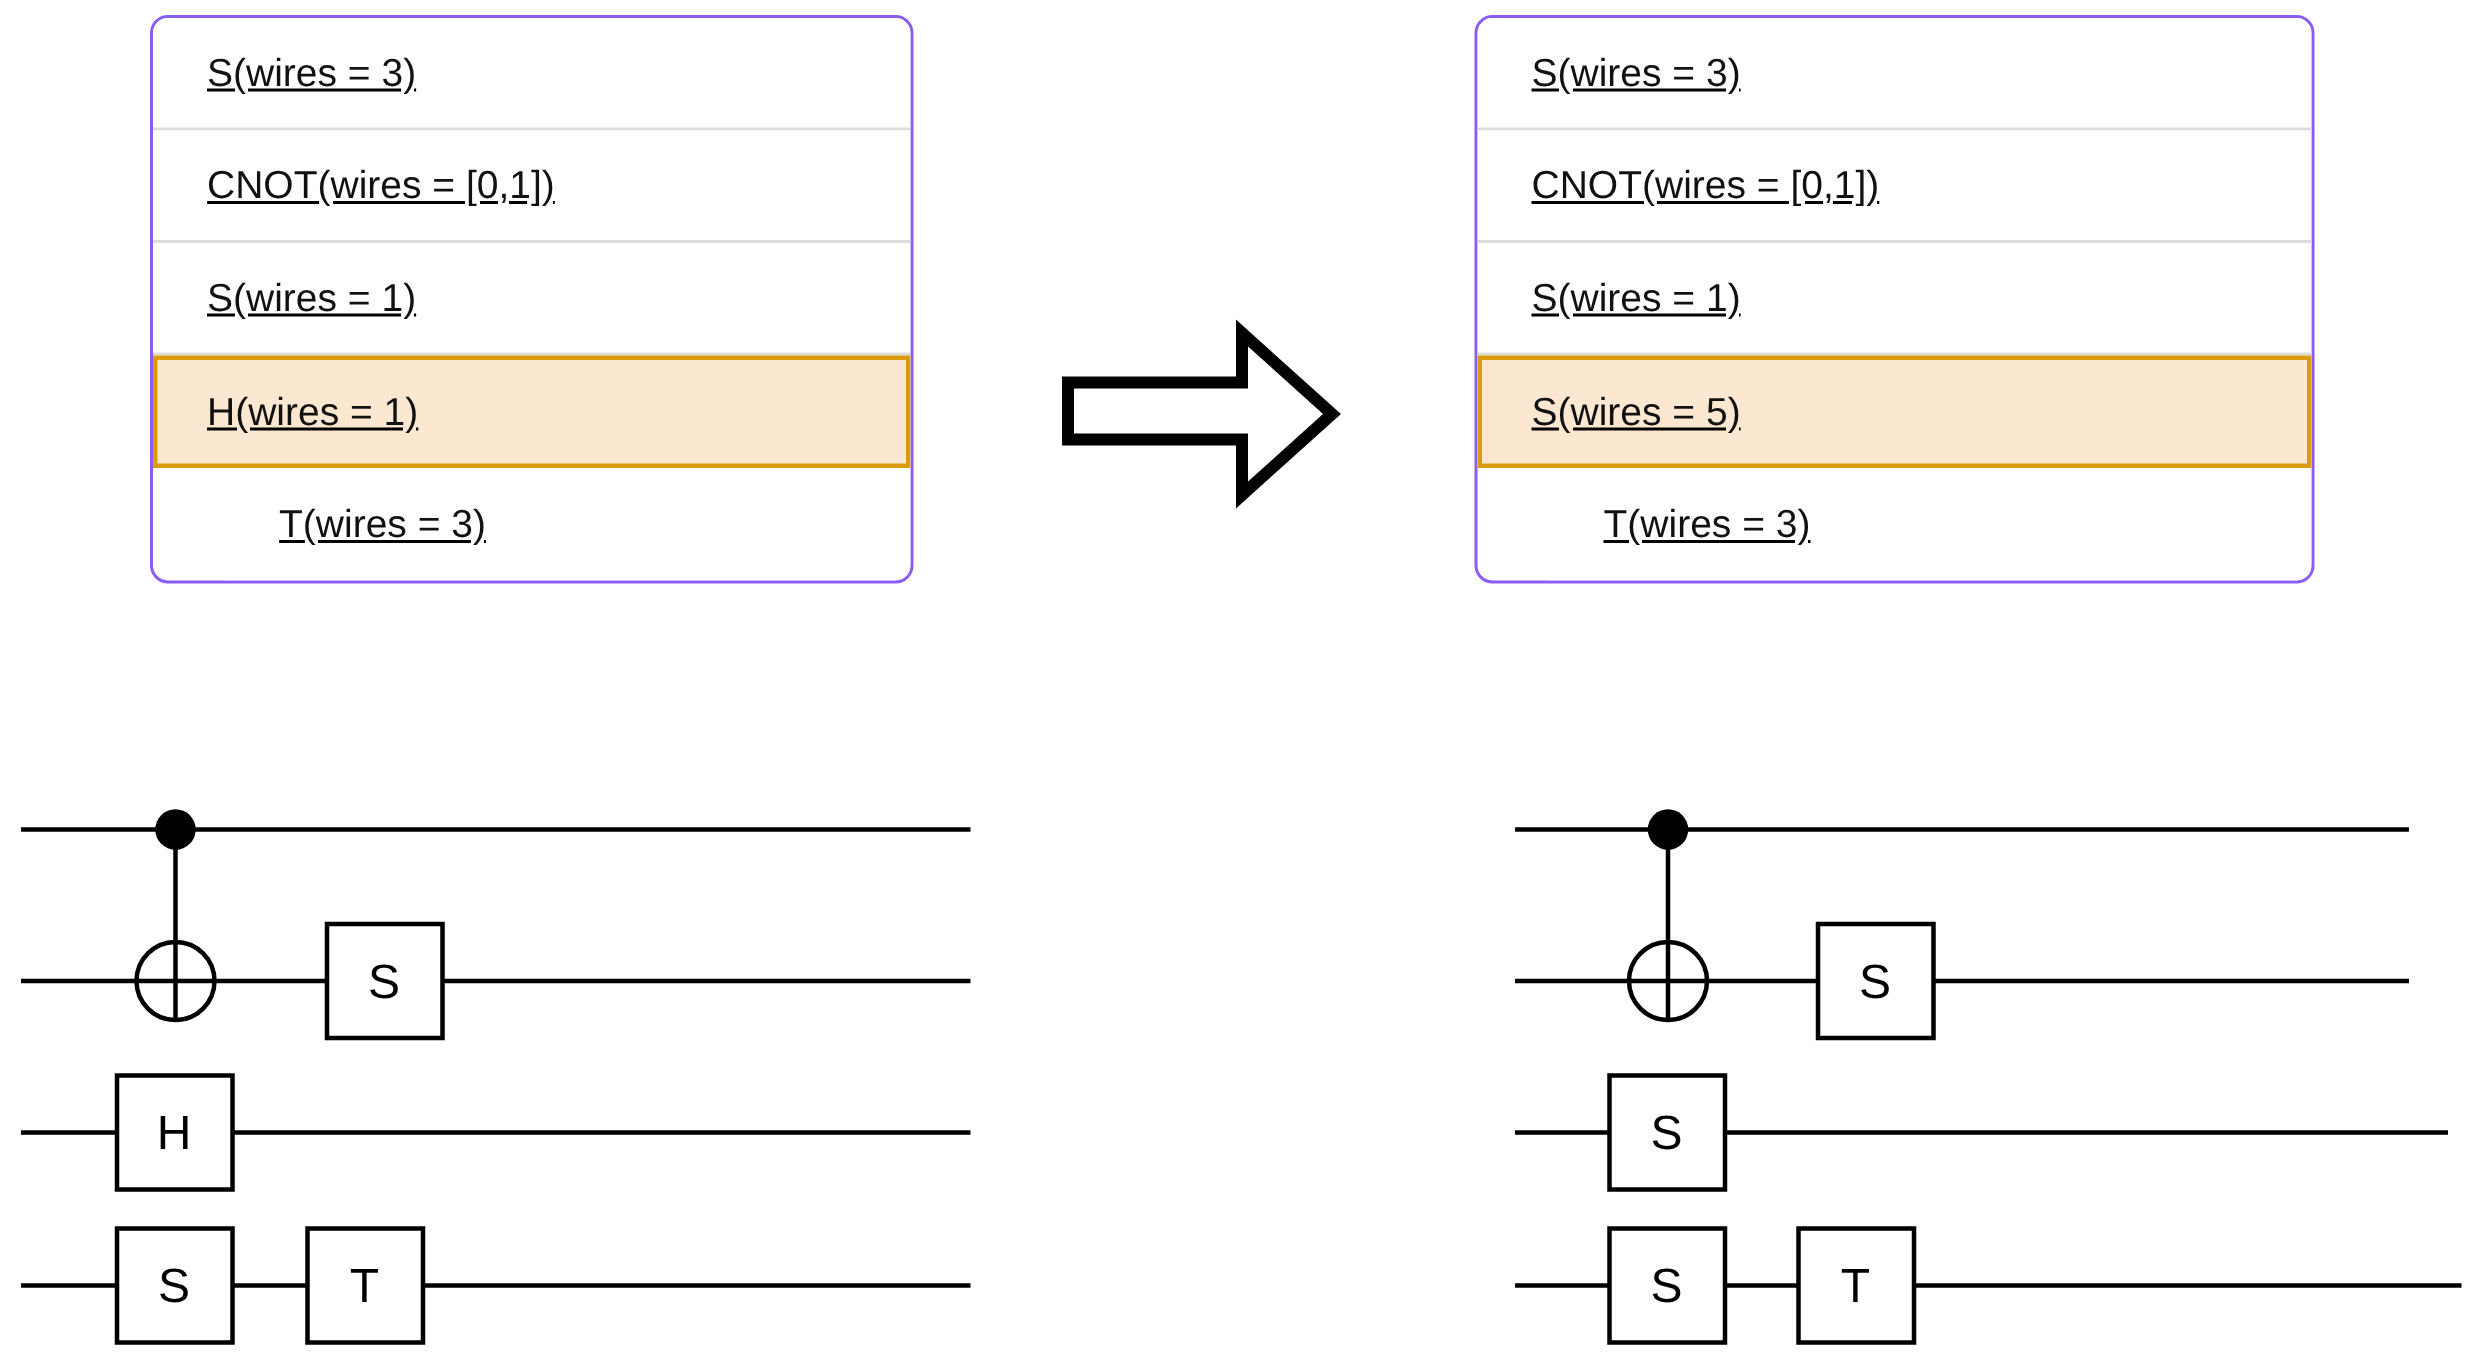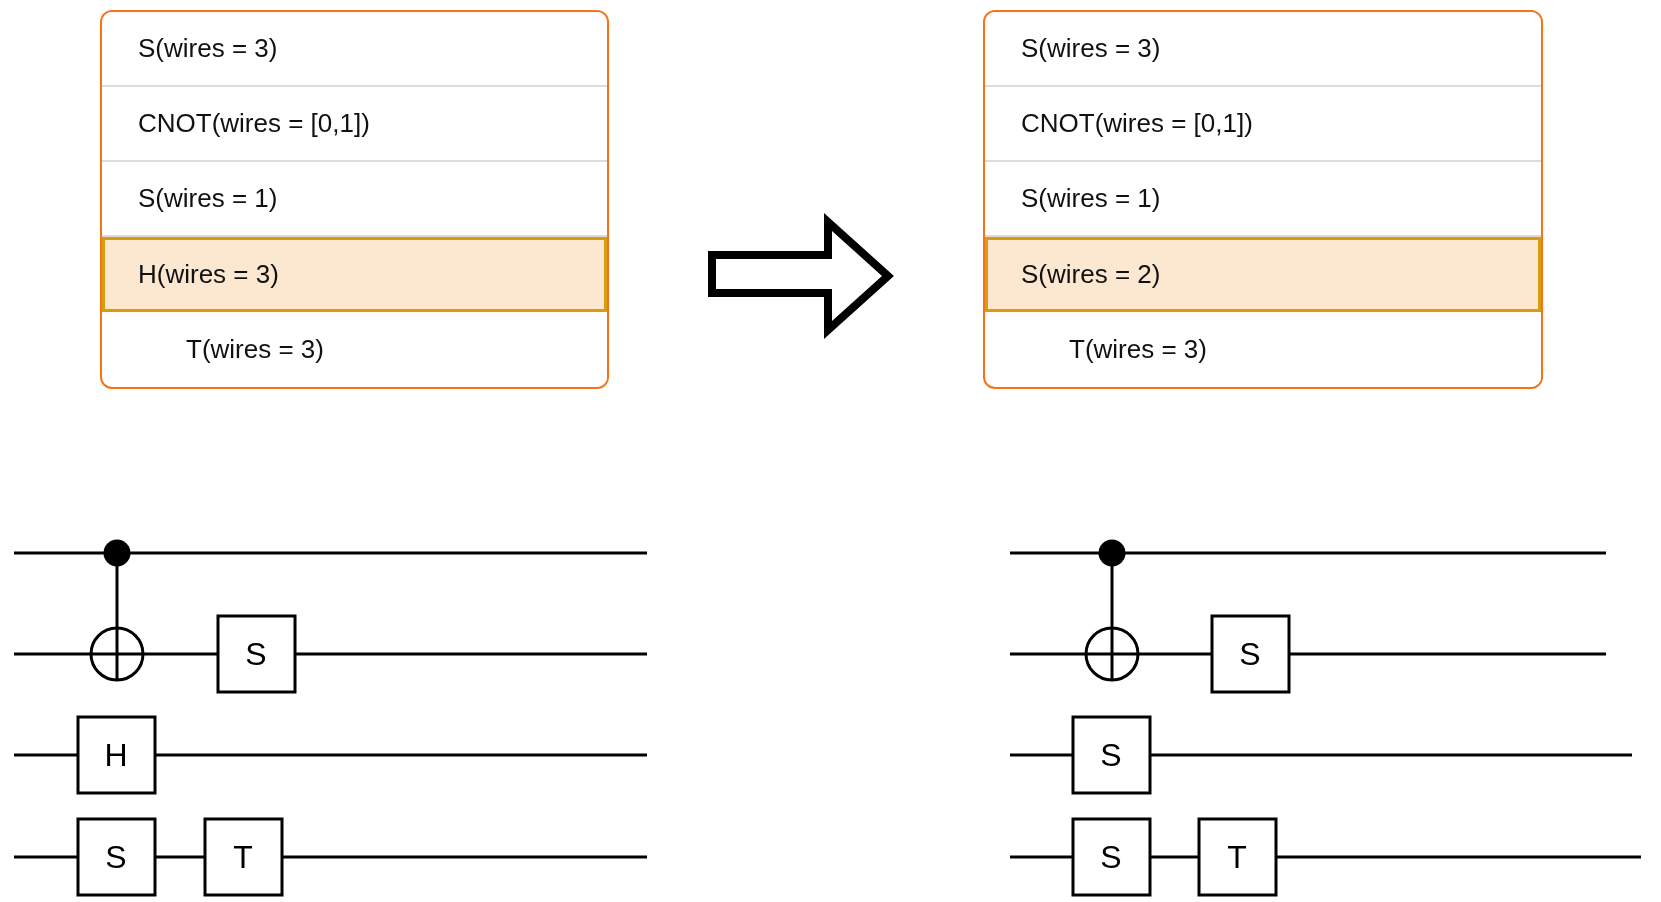--- a/index.html
+++ b/index.html
@@ -2,22 +2,22 @@
 <html><head>
 <meta charset="utf-8">
 <style>
   html,body{margin:0;padding:0;}
   body{
     width:1661px;height:902px;position:relative;overflow:hidden;
     background:#ffffff;font-family:"Liberation Sans",sans-serif;
   }
   .gate-list{
     position:absolute;top:10px;background:#ffffff;
-    border:2px solid #f97316;border-radius:12px;
-    box-sizing:border-box;overflow:hidden;
+    border:2px solid #8b5cf6;border-radius:12px;
+    box-sizing:border-box;overflow:hidden;text-decoration:underline;
   }
   #list-before{left:100px;width:509px;height:379px;}
   #list-after{left:983px;width:560px;height:379px;}
   .gate-row{
     height:75px;box-sizing:border-box;
     display:flex;align-items:center;
     padding-left:36px;
     font-size:26px;color:#111111;
     border-bottom:2px solid #dcdcdc;
     background:#ffffff;white-space:nowrap;
@@ -35,29 +35,29 @@
     font-size:32px;fill:#000000;text-anchor:middle;
   }
 </style>
 </head>
 <body>
 
 <div class="gate-list" id="list-before">
   <div class="gate-row">S(wires = 3)</div>
   <div class="gate-row">CNOT(wires = [0,1])</div>
   <div class="gate-row">S(wires = 1)</div>
-  <div class="gate-row highlighted">H(wires = 3)</div>
+  <div class="gate-row highlighted">H(wires = 1)</div>
   <div class="gate-row">T(wires = 3)</div>
 </div>
 
 <div class="gate-list" id="list-after">
   <div class="gate-row">S(wires = 3)</div>
   <div class="gate-row">CNOT(wires = [0,1])</div>
   <div class="gate-row">S(wires = 1)</div>
-  <div class="gate-row highlighted">S(wires = 2)</div>
+  <div class="gate-row highlighted">S(wires = 5)</div>
   <div class="gate-row">T(wires = 3)</div>
 </div>
 
 <svg id="arrow-svg" width="200" height="132" viewBox="0 0 200 132">
   <polygon points="12,45 128,45 128,12 188,66 128,120 128,83 12,83" fill="#ffffff" stroke="#000000" stroke-width="8" stroke-linejoin="miter"></polygon>
 </svg>
 
 <svg id="circuits-svg" width="1661" height="432" viewBox="0 0 1661 432">
 
   <g stroke-width="3">

